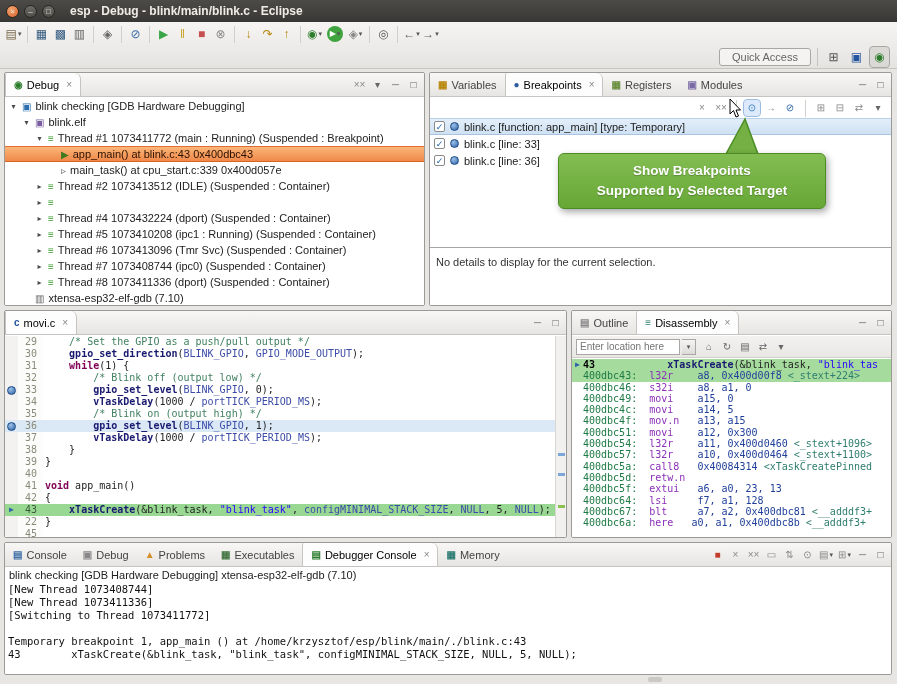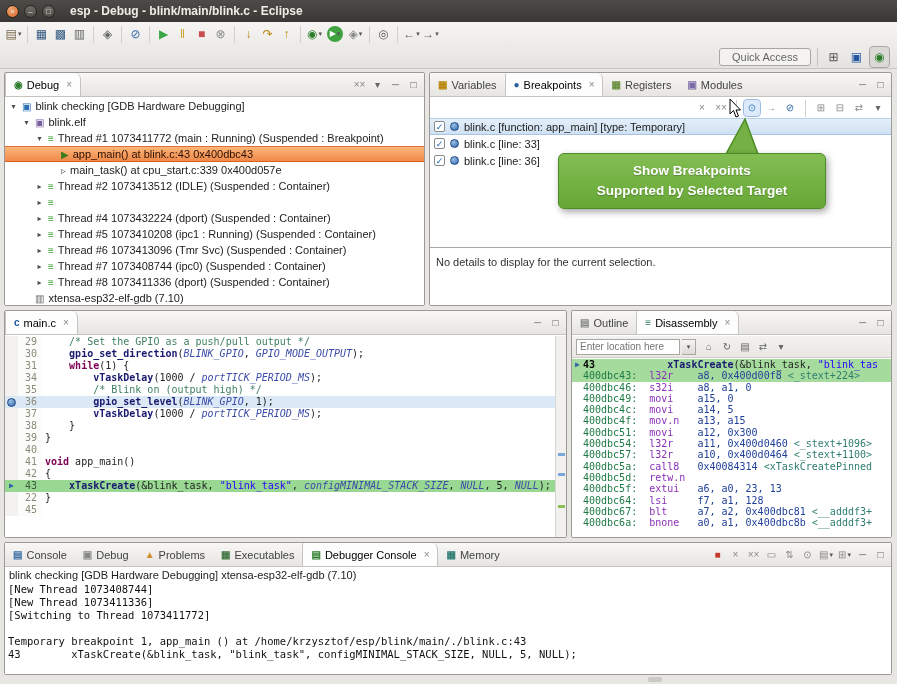--- a/index.html
+++ b/index.html
@@ -70,21 +70,21 @@
   .enum{width:24px;flex:none;text-align:right;padding-right:5px;color:#8b8b7a;background:#fcfcfb}
   .ecode{flex:1;padding-left:3px}
   .eline.hl-green{background:#99d893}
   .eline.hl-green .emark,.eline.hl-green .enum{background:transparent;color:#3c5a3c}
   .eline.hl-blue{background:#dbe9f7}
   .eline.hl-blue .emark,.eline.hl-blue .enum{background:transparent}
   .pcarrow{color:#2f64a8;font-size:8px}
   .tk-com{color:#3f7f5f}
   .tk-kw{color:#7f0055;font-weight:bold}
   .tk-fn{color:#191970;font-weight:bold}
-  .tk-mac{color:#3c4ca8;font-style:italic}
+  .tk-mac{color:#3c4ca8;}
   .tk-str{color:#2a00ff}
   #editor-ruler{position:absolute;right:0;top:25px;bottom:0;width:11px;background:#f2f1ef;border-left:1px solid #d8d6d2}
   .rmark{position:absolute;left:2px;width:7px;height:3px}
 
   
   #disasm-panel{left:571px;top:310px;width:321px;height:228px}
   #disasm-toolbar{position:absolute;left:0;top:25px;right:0;height:22px;background:linear-gradient(#f3f2f0,#e9e7e4);border-bottom:1px solid #d0cecb;display:flex;align-items:center;padding:0 4px;gap:2px}
   #disasm-toolbar .tbicon{height:16px;min-width:16px}
   #disasm-toolbar .glyph{font-size:10px}
   #location-input{width:104px;height:16px;font-family:"Liberation Sans",sans-serif;font-size:10px;border:1px solid #a9a7a3;padding:0 3px;background:#fff;color:#333}
@@ -388,37 +388,39 @@
   <svg id="mouse-cursor" width="14" height="20">
     <polygon points="1,0 1,15 4.5,11.5 7,18 9.5,17 7,11 11.5,11" fill="#ffffff" stroke="#000000"></polygon>
   </svg>
 </div>
 
 <div class="panel" id="editor-panel">
   <div class="ptabs">
     <div id="editor-tabs" style="display:flex">
         <div class="tab active">
           <span class="ticon" style="color: rgb(36, 86, 160);">c</span>
-          <span>main.c</span>
+          <span>movi.c</span>
           <span class="tclose">×</span>
         </div>
       </div>
     <div class="ptools" id="editor-tools">
         <span class="tbicon">
           <span class="glyph" style="color: rgb(102, 102, 102);">─</span>
         </span>
         <span class="tbicon">
           <span class="glyph" style="color: rgb(102, 102, 102);">□</span>
         </span>
       </div>
   </div>
   <div id="editor-lines">
       <div class="eline"><span class="emark"></span><span class="enum">29</span><span class="ecode"><span>    </span><span class="tk-com">/* Set the GPIO as a push/pull output */</span></span></div>
       <div class="eline"><span class="emark"></span><span class="enum">30</span><span class="ecode"><span>    </span><span class="tk-fn">gpio_set_direction</span><span>(</span><span class="tk-mac">BLINK_GPIO</span><span>, </span><span class="tk-mac">GPIO_MODE_OUTPUT</span><span>);</span></span></div>
       <div class="eline"><span class="emark"></span><span class="enum">31</span><span class="ecode"><span>    </span><span class="tk-kw">while</span><span>(1) {</span></span></div>
+      <div class="eline"><span class="emark"></span><span class="enum">32</span><span class="ecode"><span>        </span><span class="tk-com">/* Blink off (output low) */</span></span></div>
+      <div class="eline"><span class="emark"><span class="bpdot"></span></span><span class="enum">33</span><span class="ecode"><span>        </span><span class="tk-fn">gpio_set_level</span><span>(</span><span class="tk-mac">BLINK_GPIO</span><span>, 0);</span></span></div>
       <div class="eline"><span class="emark"></span><span class="enum">34</span><span class="ecode"><span>        </span><span class="tk-fn">vTaskDelay</span><span>(1000 / </span><span class="tk-mac">portTICK_PERIOD_MS</span><span>);</span></span></div>
       <div class="eline"><span class="emark"></span><span class="enum">35</span><span class="ecode"><span>        </span><span class="tk-com">/* Blink on (output high) */</span></span></div>
       <div class="eline hl-blue"><span class="emark"><span class="bpdot"></span></span><span class="enum">36</span><span class="ecode"><span>        </span><span class="tk-fn">gpio_set_level</span><span>(</span><span class="tk-mac">BLINK_GPIO</span><span>, 1);</span></span></div>
       <div class="eline"><span class="emark"></span><span class="enum">37</span><span class="ecode"><span>        </span><span class="tk-fn">vTaskDelay</span><span>(1000 / </span><span class="tk-mac">portTICK_PERIOD_MS</span><span>);</span></span></div>
       <div class="eline"><span class="emark"></span><span class="enum">38</span><span class="ecode"><span>    }</span></span></div>
       <div class="eline"><span class="emark"></span><span class="enum">39</span><span class="ecode"><span>}</span></span></div>
       <div class="eline"><span class="emark"></span><span class="enum">40</span><span class="ecode"></span></div>
       <div class="eline"><span class="emark"></span><span class="enum">41</span><span class="ecode"><span class="tk-kw">void</span><span> app_main()</span></span></div>
       <div class="eline"><span class="emark"></span><span class="enum">42</span><span class="ecode"><span>{</span></span></div>
       <div class="eline hl-green"><span class="emark"><span class="pcarrow">▶</span></span><span class="enum">43</span><span class="ecode"><span>    </span><span class="tk-fn">xTaskCreate</span><span>(&amp;blink_task, </span><span class="tk-str">"blink_task"</span><span>, </span><span class="tk-mac">configMINIMAL_STACK_SIZE</span><span>, </span><span class="tk-mac">NULL</span><span>, 5, </span><span class="tk-mac">NULL</span><span>);</span></span></div>
@@ -483,21 +485,21 @@
       <div class="drow"><span class="dgut"></span><span class="da">400dbc4c:  </span><span class="dm">movi    </span><span class="do">a14, 5</span></div>
       <div class="drow"><span class="dgut"></span><span class="da">400dbc4f:  </span><span class="dm">mov.n   </span><span class="do">a13, a15</span></div>
       <div class="drow"><span class="dgut"></span><span class="da">400dbc51:  </span><span class="dm">movi    </span><span class="do">a12, 0x300</span></div>
       <div class="drow"><span class="dgut"></span><span class="da">400dbc54:  </span><span class="dm">l32r    </span><span class="do">a11, 0x400d0460</span><span class="ds"> &lt;_stext+1096&gt;</span></div>
       <div class="drow"><span class="dgut"></span><span class="da">400dbc57:  </span><span class="dm">l32r    </span><span class="do">a10, 0x400d0464</span><span class="ds"> &lt;_stext+1100&gt;</span></div>
       <div class="drow"><span class="dgut"></span><span class="da">400dbc5a:  </span><span class="dm">call8   </span><span class="do">0x40084314</span><span class="ds"> &lt;xTaskCreatePinned</span></div>
       <div class="drow"><span class="dgut"></span><span class="da">400dbc5d:  </span><span class="dm">retw.n  </span><span class="do"></span></div>
       <div class="drow"><span class="dgut"></span><span class="da">400dbc5f:  </span><span class="dm">extui   </span><span class="do">a6, a0, 23, 13</span></div>
       <div class="drow"><span class="dgut"></span><span class="da">400dbc64:  </span><span class="dm">lsi     </span><span class="do">f7, a1, 128</span></div>
       <div class="drow"><span class="dgut"></span><span class="da">400dbc67:  </span><span class="dm">blt     </span><span class="do">a7, a2, 0x400dbc81</span><span class="ds"> &lt;__adddf3+</span></div>
-      <div class="drow"><span class="dgut"></span><span class="da">400dbc6a:  </span><span class="dm">bnone   </span><span class="do">a0, a1, 0x400dbc8b</span><span class="ds"> &lt;__adddf3+</span></div>
+      <div class="drow"><span class="dgut"></span><span class="da">400dbc6a:  </span><span class="dm">here   </span><span class="do">a0, a1, 0x400dbc8b</span><span class="ds"> &lt;__adddf3+</span></div>
     </div>
 </div>
 
 <div class="panel" id="console-panel">
   <div class="ptabs">
     <div id="console-tabs" style="display:flex">
         <div class="tab">
           <span class="ticon" style="color: rgb(58, 110, 165);">▤</span>
           <span>Console</span>
         </div>

